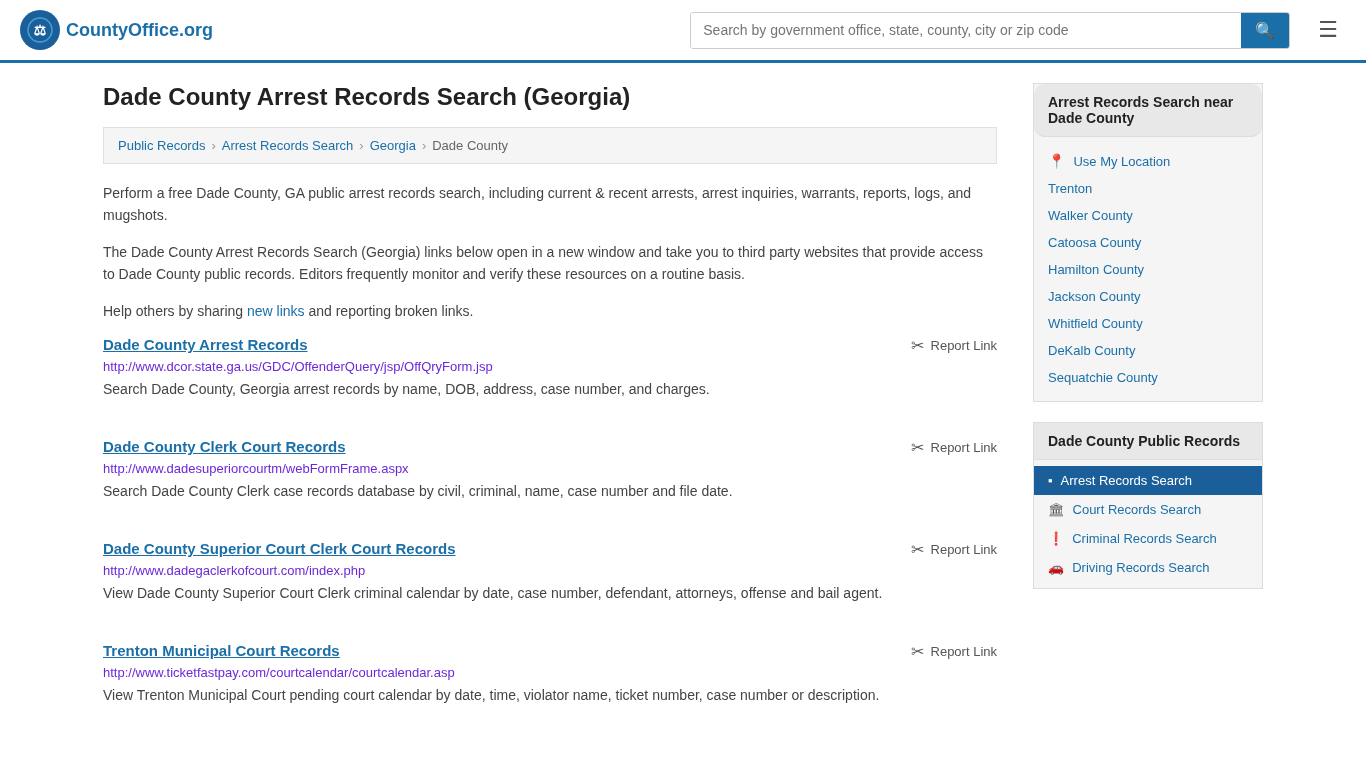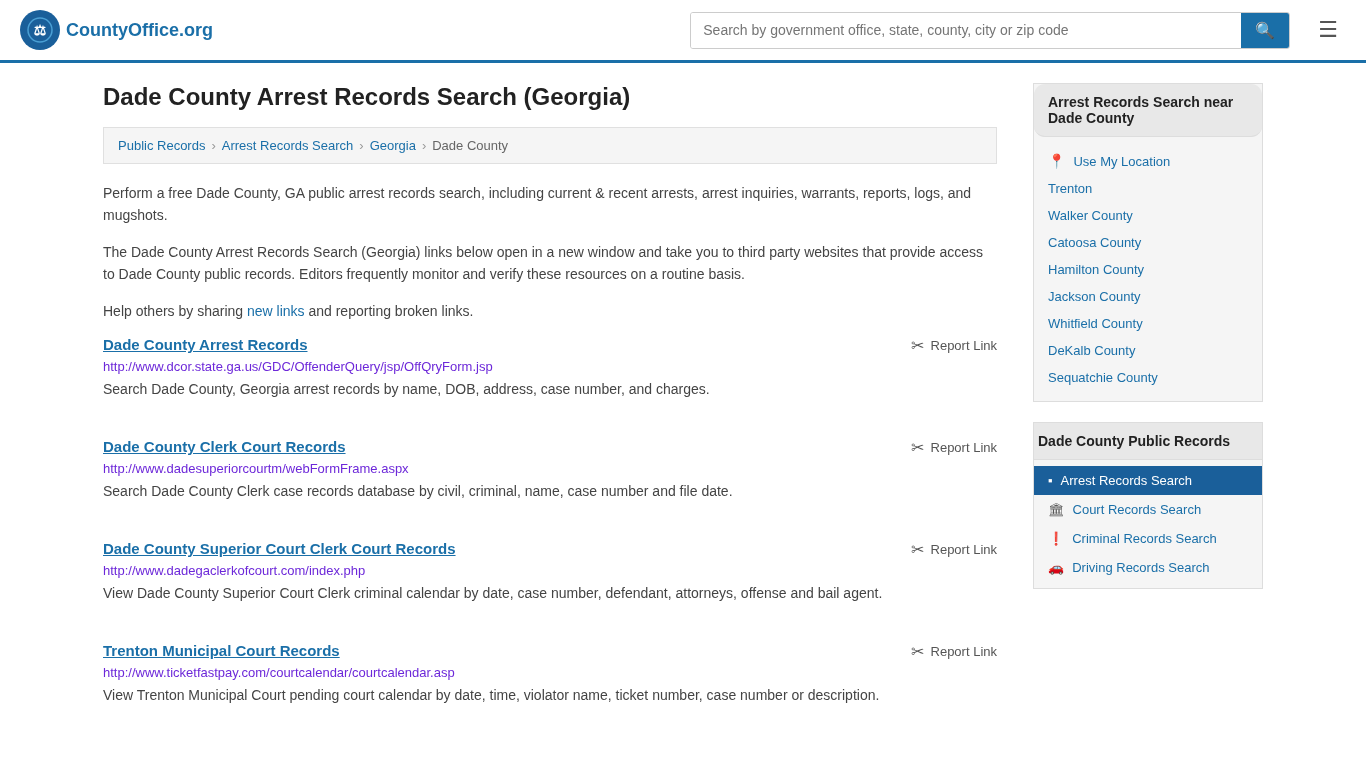--- a/index.html
+++ b/index.html
@@ -192,21 +192,21 @@
       color: #1a6fa8;
       font-size: 13px;
       text-decoration: none;
       cursor: pointer;
     }
     .sidebar-link .icon { font-size: 14px; color: #666; }
 
     
     .public-records-title {
       background: #e8e8e8;
-      padding: 10px 4px;
+      padding: 10px 14px;
       font-size: 14px;
       font-weight: bold;
       color: #222;
       border-bottom: 1px solid #ddd;
     }
     .public-records-links {
       padding: 6px 0;
     }
     .pr-link {
       display: flex;

